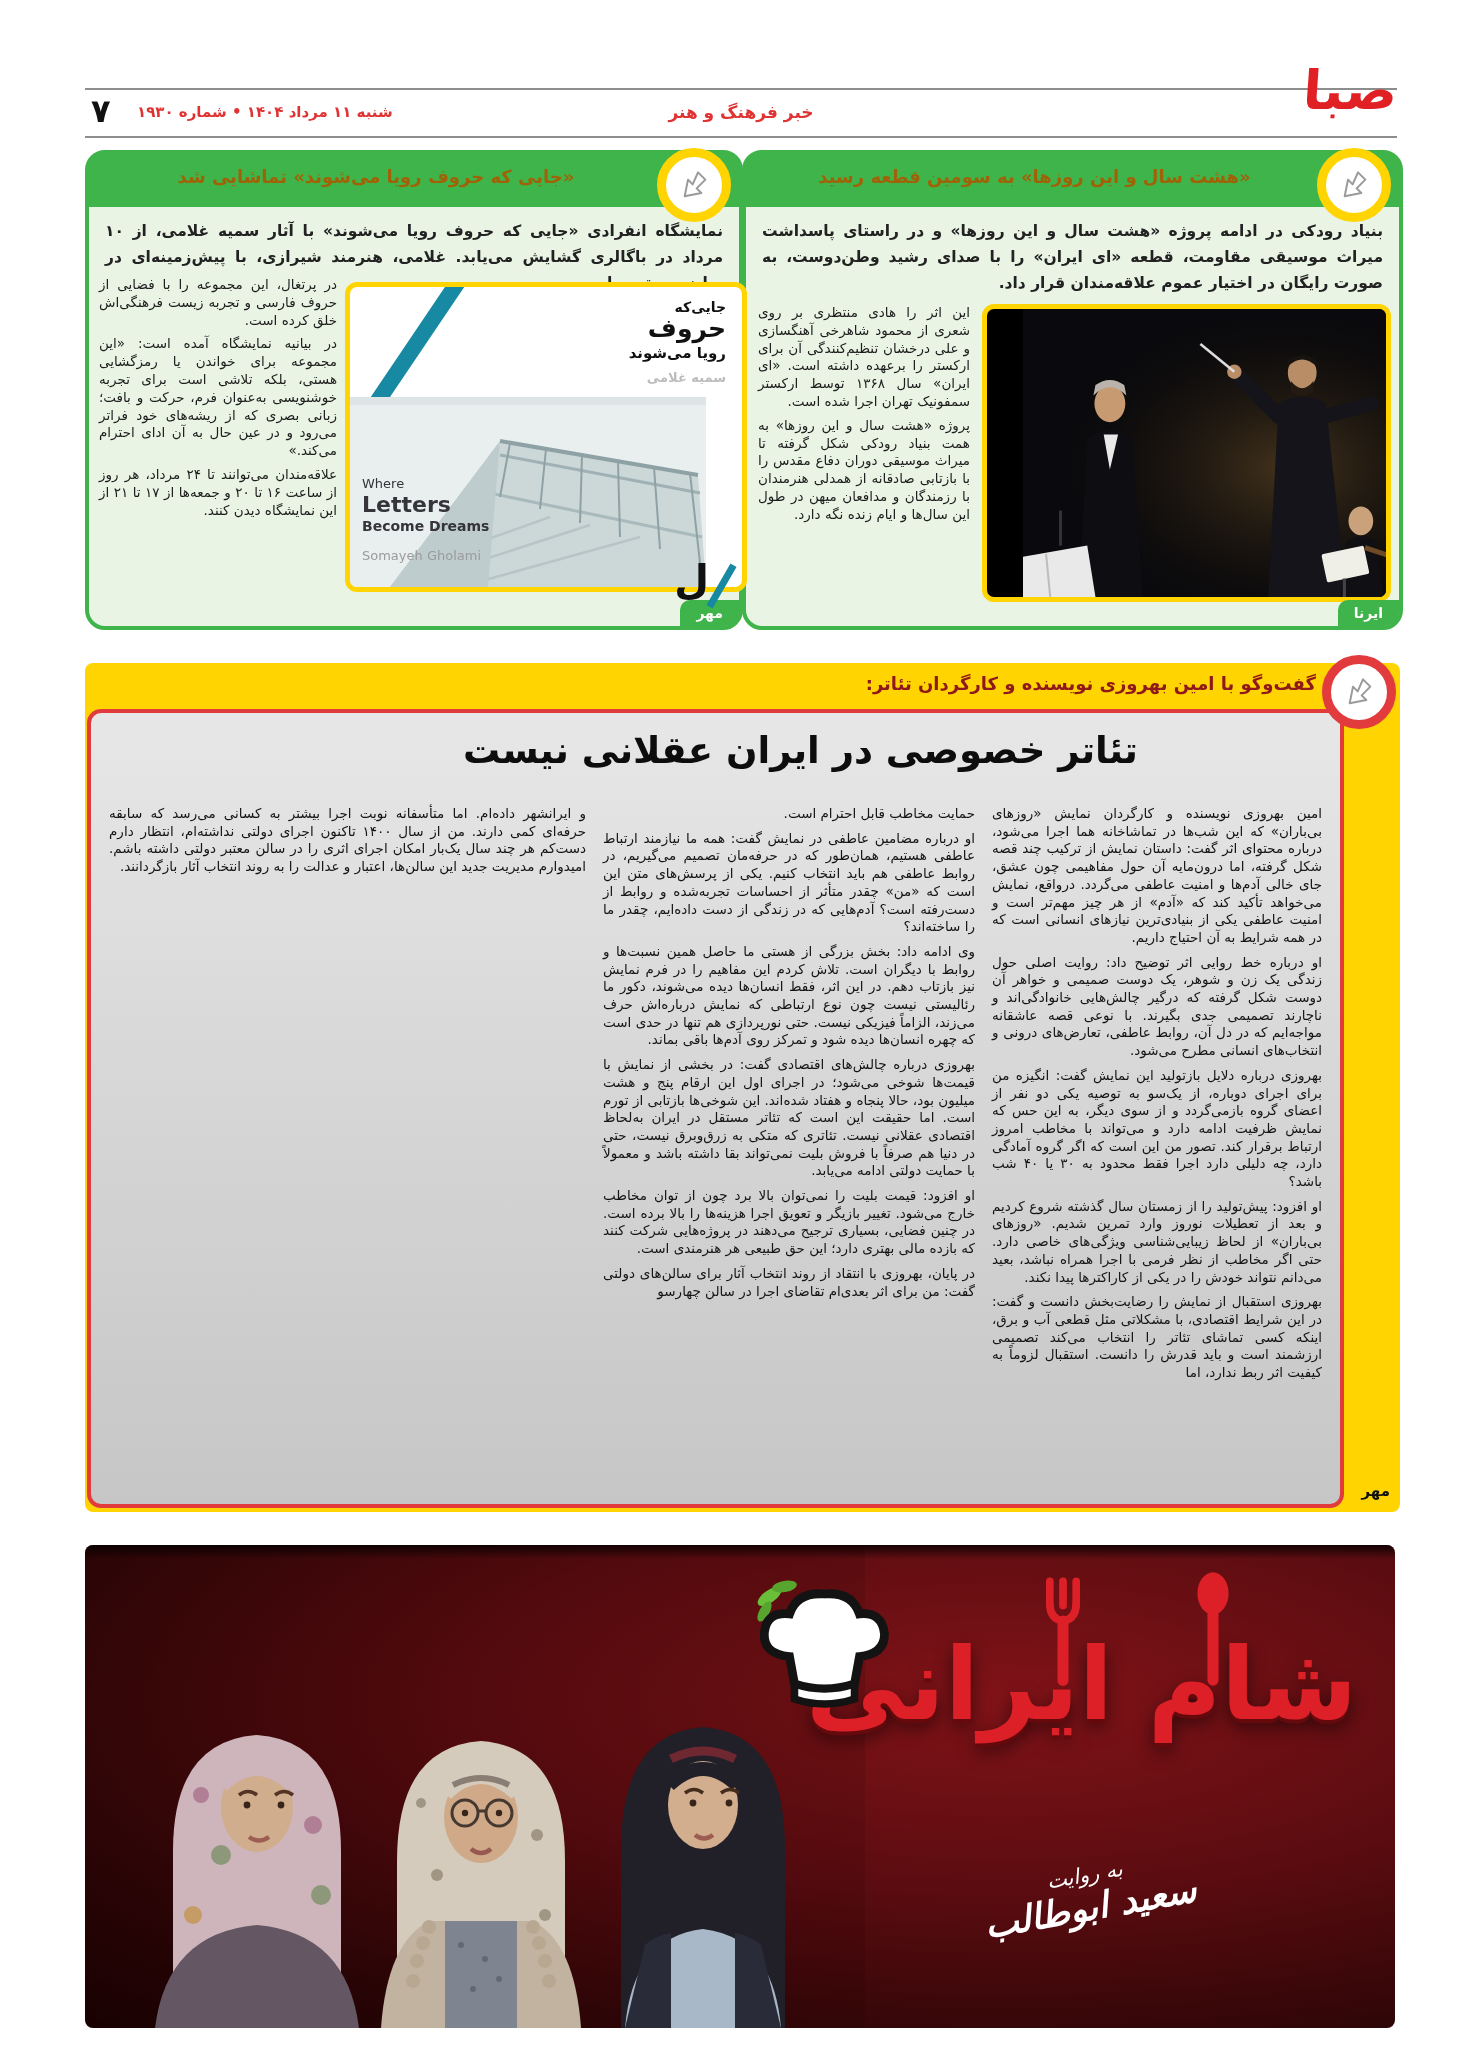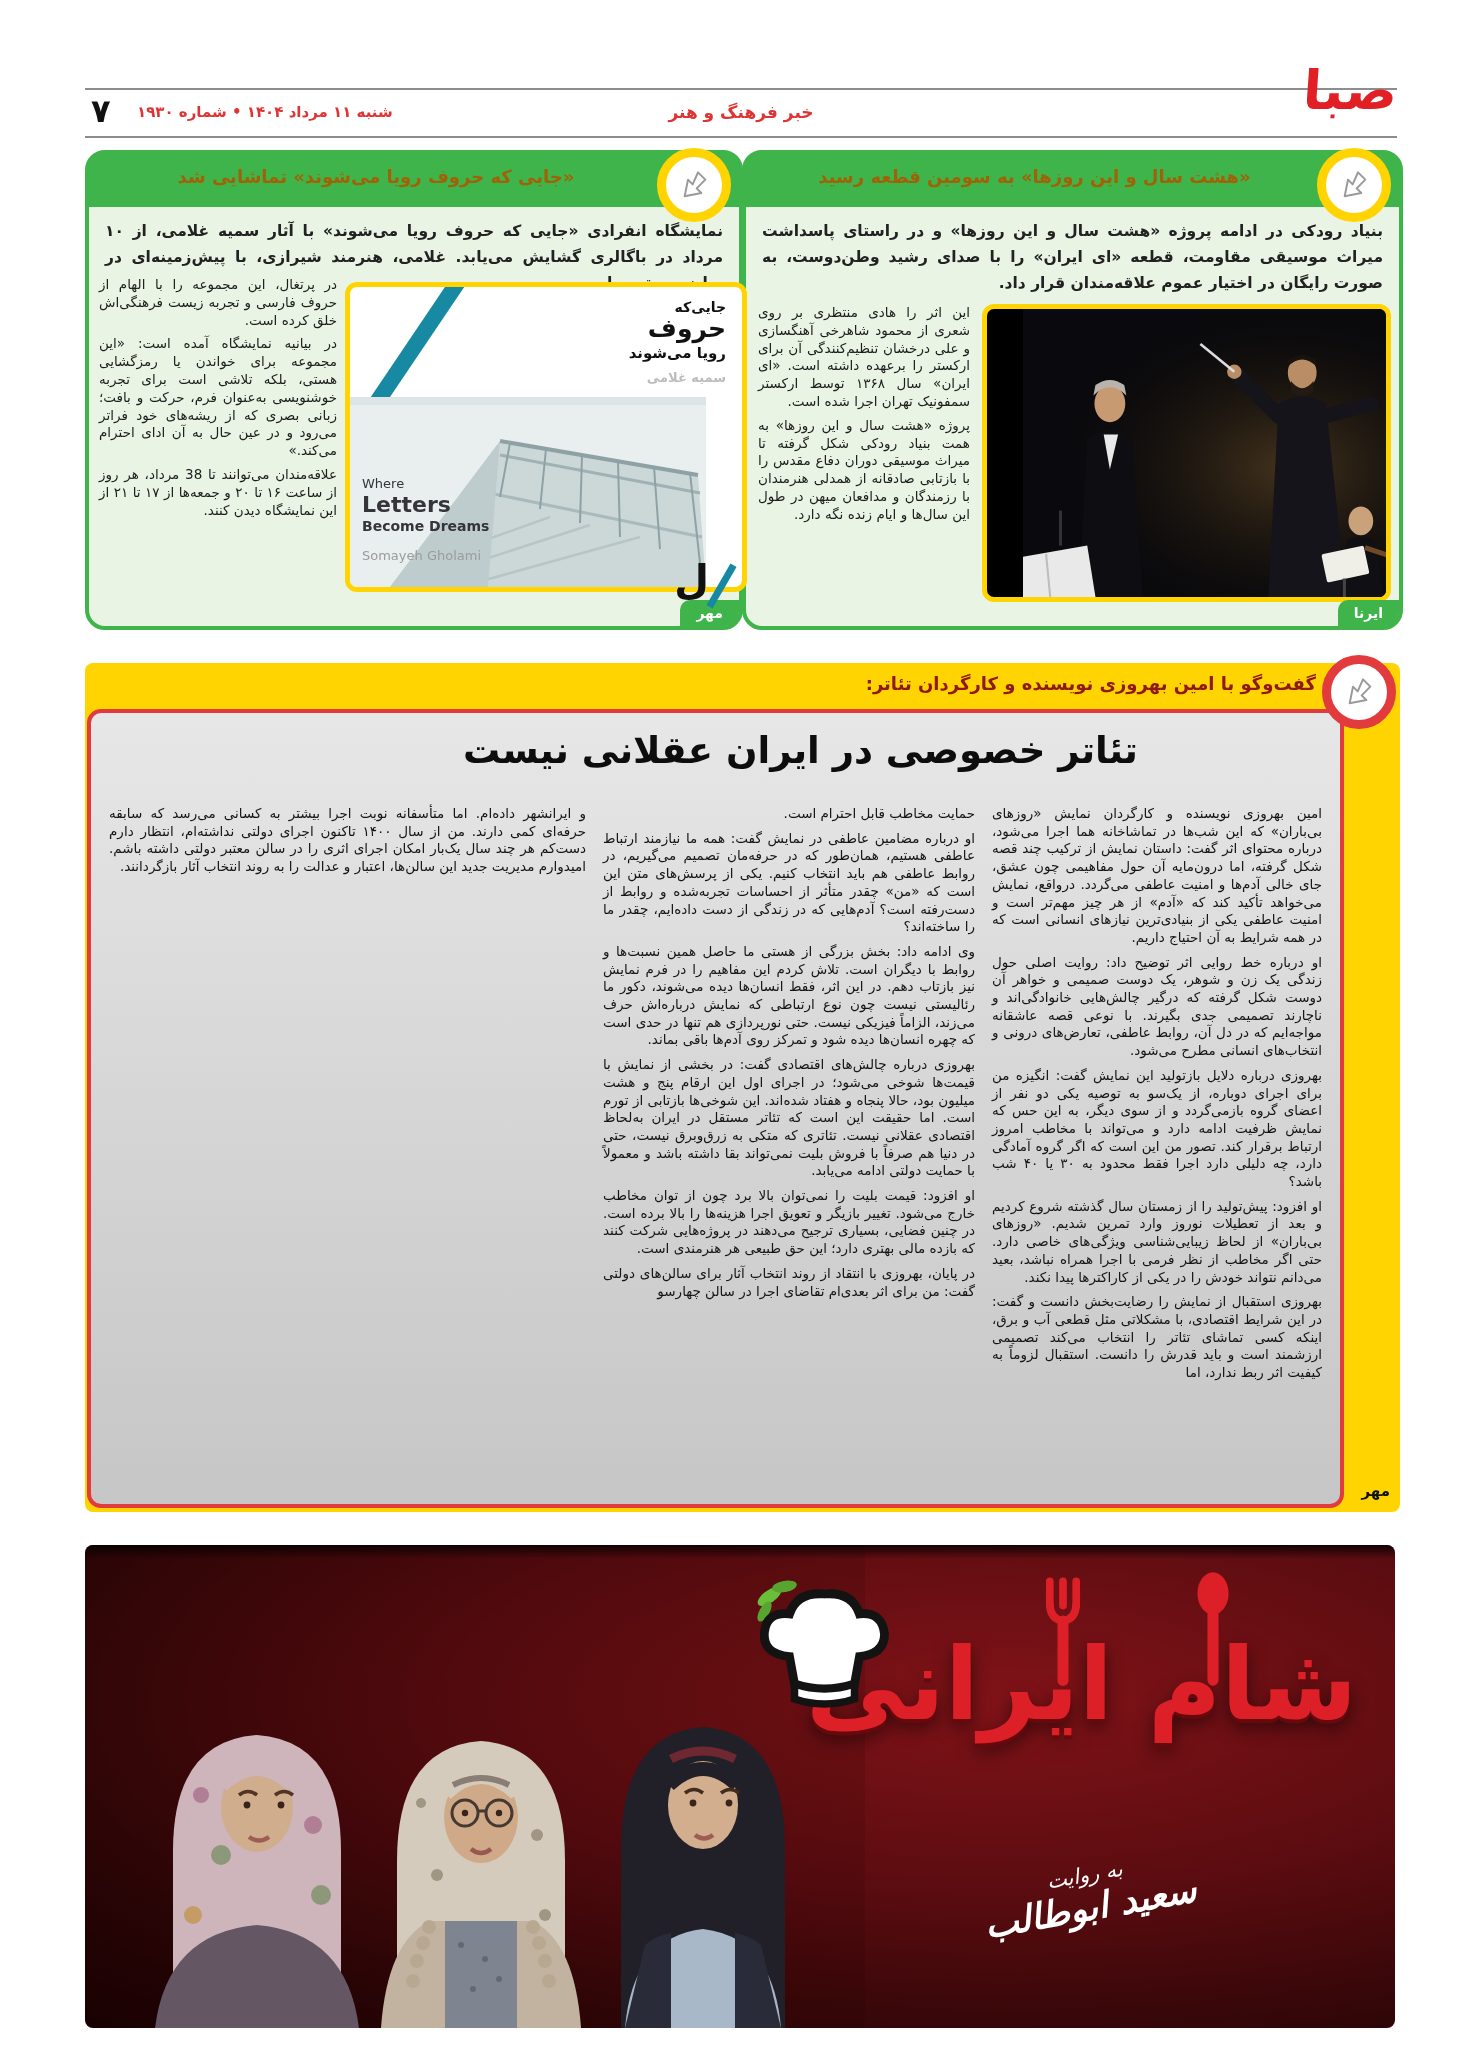--- a/index.html
+++ b/index.html
@@ -150,23 +150,23 @@
   <div class="gcard" style="left:85px;width:650px;top:150px;height:472px;">
     <div class="gband"></div>
     <div class="gtitle">«جایی که حروف رویا می‌شوند» تماشایی شد</div>
     <div class="badge">
       <svg width="32" height="32" viewBox="0 0 48 48">
         <path d="M30 5 L41 16 L28 29 L35 36 L10 41 L15 16 L22 23 Z" fill="#fff" stroke="#9a9a9a" stroke-width="3" stroke-linejoin="round"></path>
       </svg>
     </div>
     <div class="lead">نمایشگاه انفرادی «جایی که حروف رویا می‌شوند» با آثار سمیه غلامی، از ۱۰ مرداد در باگالری گشایش می‌یابد. غلامی، هنرمند شیرازی، با پیش‌زمینه‌ای در ریاضی و تحصیل</div>
     <div class="colsm" style="left:10px;width:238px;top:122px;bottom:30px;">
-      <p>در پرتغال، این مجموعه را با الهام از حروف فارسی و تجربه زیست فرهنگی‌اش خلق کرده است.</p>
+      <p>در پرتغال، این مجموعه را با فضایی از حروف فارسی و تجربه زیست فرهنگی‌اش خلق کرده است.</p>
       <p>در بیانیه نمایشگاه آمده است: «این مجموعه برای خواندن یا رمزگشایی هستی، بلکه تلاشی است برای تجربه خوشنویسی به‌عنوان فرم، حرکت و بافت؛ زبانی بصری که از ریشه‌های خود فراتر می‌رود و در عین حال به آن ادای احترام می‌کند.»</p>
-      <p>علاقه‌مندان می‌توانند تا 38 مرداد، هر روز از ساعت ۱۶ تا ۲۰ و جمعه‌ها از ۱۷ تا ۲۱ از این نمایشگاه دیدن کنند.</p>
+      <p>علاقه‌مندان می‌توانند تا ۲۴ مرداد، هر روز از ساعت ۱۶ تا ۲۰ و جمعه‌ها از ۱۷ تا ۲۱ از این نمایشگاه دیدن کنند.</p>
     </div>
 
     <div class="yframe cover" style="left:256px;top:128px;width:356px;height:300px;background:#fff;">
       <div class="stripe"></div>
       <svg style="position:absolute;left:0;bottom:0;" width="356" height="190" viewBox="0 0 356 190" preserveAspectRatio="none">
         <rect width="356" height="190" fill="#e9efef"></rect>
         <rect width="356" height="8" fill="#dde5e6"></rect>
         <path d="M40 190 L150 44 L348 78 L356 190 Z" fill="#ccd7d8"></path>
         <path d="M150 44 L348 78" stroke="#8ea2a6" stroke-width="4" fill="none"></path>
         <path d="M150 58 L350 96" stroke="#9fb1b4" stroke-width="3" fill="none"></path>

